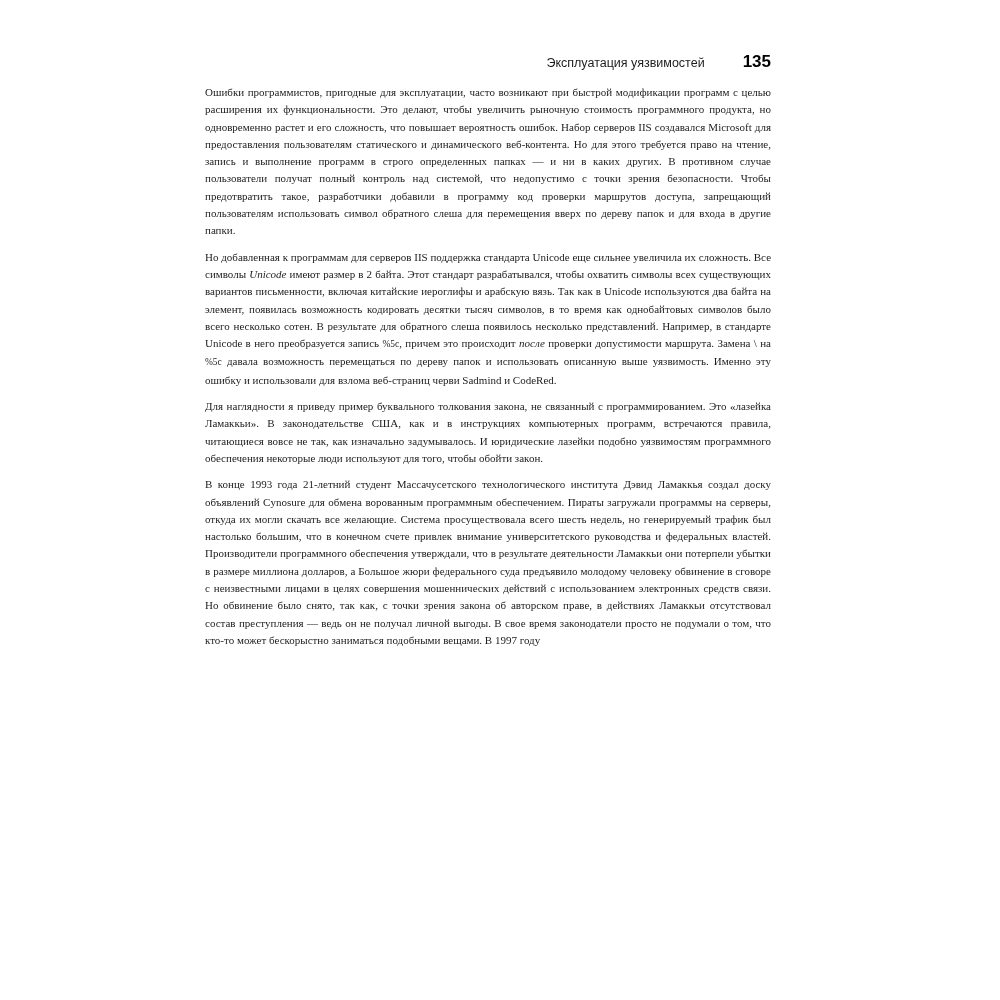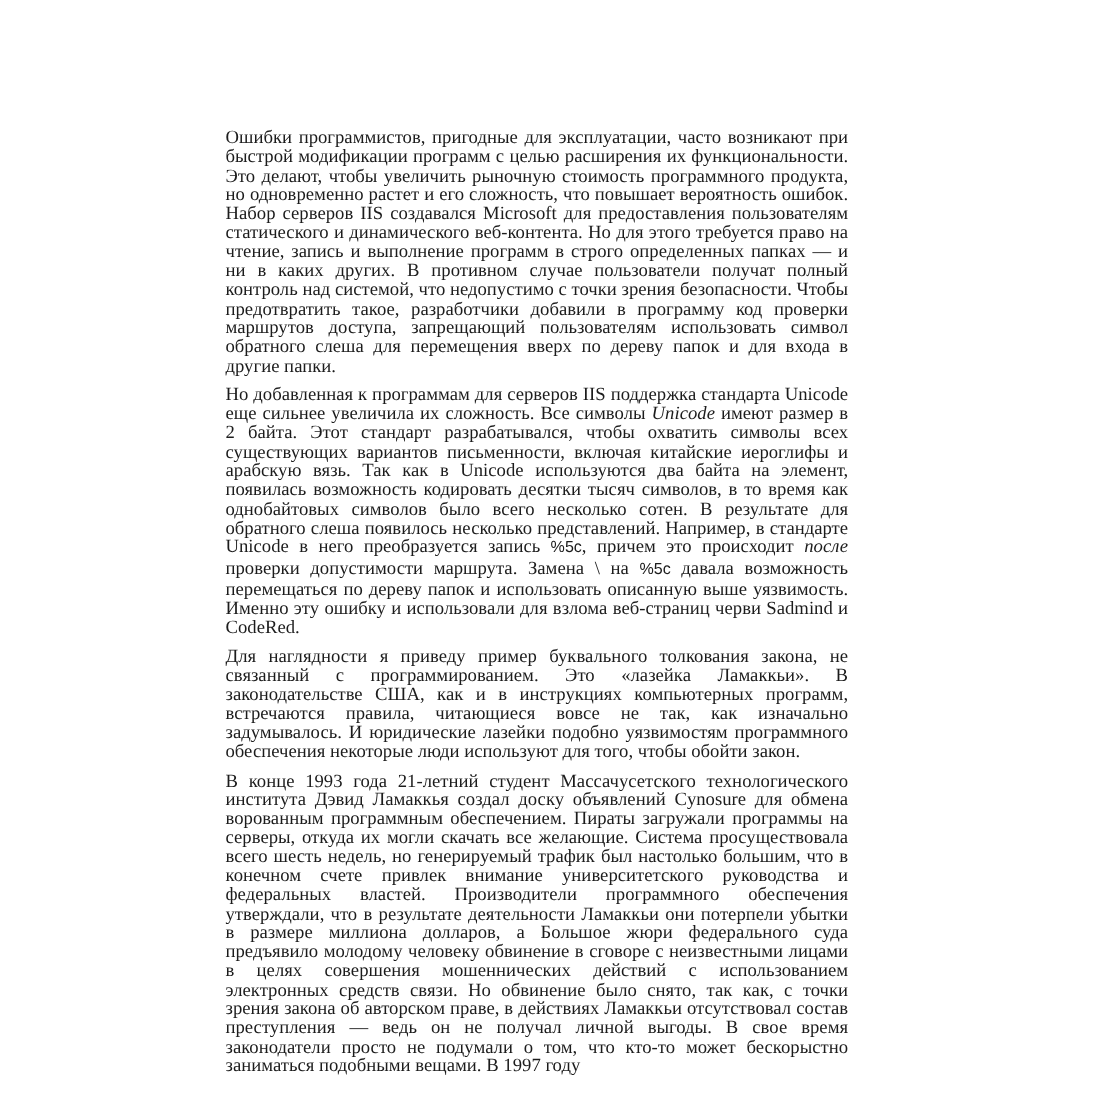--- a/index.html
+++ b/index.html
@@ -32,44 +32,48 @@
     color: #1c1c1c;
   }
   .page-number {
     font-family: "Liberation Sans", sans-serif;
     font-size: 17px;
     font-weight: 700;
     color: #000000;
   }
   .body-text {
     position: absolute;
-    top: 116px;
+    top: 84px;
     left: 205px;
     width: 566px;
-    font-size: 17px;
+    font-size: 11px;
     line-height: 17.3px;
     text-align: justify;
   }
   .body-text p {
     margin: 0 0 9px 0;
     padding: 0;
   }
   .body-text em {
     font-style: italic;
     font-family: Liberation Serif, serif;
   }
   .body-text code {
-    font-family: Liberation Sans, sans-serif;
+    font-family: Liberation Serif, serif;
     font-size: 0.86em;
     font-style: normal;
   }
 </style>
 </head>
 <body>
 
 <div class="page">
+  <div class="running-header">
+    <span class="running-title">Эксплуатация уязвимостей</span>
+    <span class="page-number">135</span>
+  </div>
   <div class="body-text">
       <p><span>Ошибки программистов, пригодные для эксплуатации, часто возникают при быстрой модификации программ с целью расширения их функциональности. Это делают, чтобы увеличить рыночную стоимость программного продукта, но одновременно растет и его сложность, что повышает вероятность ошибок. Набор серверов IIS создавался Microsoft для предоставления пользователям статического и динамического веб-контента. Но для этого требуется право на чтение, запись и выполнение программ в строго определенных папках — и ни в каких других. В противном случае пользователи получат полный контроль над системой, что недопустимо с точки зрения безопасности. Чтобы предотвратить такое, разработчики добавили в программу код проверки маршрутов доступа, запрещающий пользователям использовать символ обратного слеша для перемещения вверх по дереву папок и для входа в другие папки.</span></p>
       <p><span>Но добавленная к программам для серверов IIS поддержка стандарта Unicode еще сильнее увеличила их сложность. Все символы </span><em>Unicode</em><span> имеют размер в 2 байта. Этот стандарт разрабатывался, чтобы охватить символы всех существующих вариантов письменности, включая китайские иероглифы и арабскую вязь. Так как в Unicode используются два байта на элемент, появилась возможность кодировать десятки тысяч символов, в то время как однобайтовых символов было всего несколько сотен. В результате для обратного слеша появилось несколько представлений. Например, в стандарте Unicode в него преобразуется запись </span><code>%5c</code><span>, причем это происходит </span><em>после</em><span> проверки допустимости маршрута. Замена \ на </span><code>%5c</code><span> давала возможность перемещаться по дереву папок и использовать описанную выше уязвимость. Именно эту ошибку и использовали для взлома веб-страниц черви Sadmind и CodeRed.</span></p>
       <p><span>Для наглядности я приведу пример буквального толкования закона, не связанный с программированием. Это «лазейка Ламаккьи». В законодательстве США, как и в инструкциях компьютерных программ, встречаются правила, читающиеся вовсе не так, как изначально задумывалось. И юридические лазейки подобно уязвимостям программного обеспечения некоторые люди используют для того, чтобы обойти закон.</span></p>
       <p><span>В конце 1993 года 21-летний студент Массачусетского технологического института Дэвид Ламаккья создал доску объявлений Cynosure для обмена ворованным программным обеспечением. Пираты загружали программы на серверы, откуда их могли скачать все желающие. Система просуществовала всего шесть недель, но генерируемый трафик был настолько большим, что в конечном счете привлек внимание университетского руководства и федеральных властей. Производители программного обеспечения утверждали, что в результате деятельности Ламаккьи они потерпели убытки в размере миллиона долларов, а Большое жюри федерального суда предъявило молодому человеку обвинение в сговоре с неизвестными лицами в целях совершения мошеннических действий с использованием электронных средств связи. Но обвинение было снято, так как, с точки зрения закона об авторском праве, в действиях Ламаккьи отсутствовал состав преступления — ведь он не получал личной выгоды. В свое время законодатели просто не подумали о том, что кто-то может бескорыстно заниматься подобными вещами. В 1997 году</span></p>
     </div>
 </div>
 
 </body></html>

